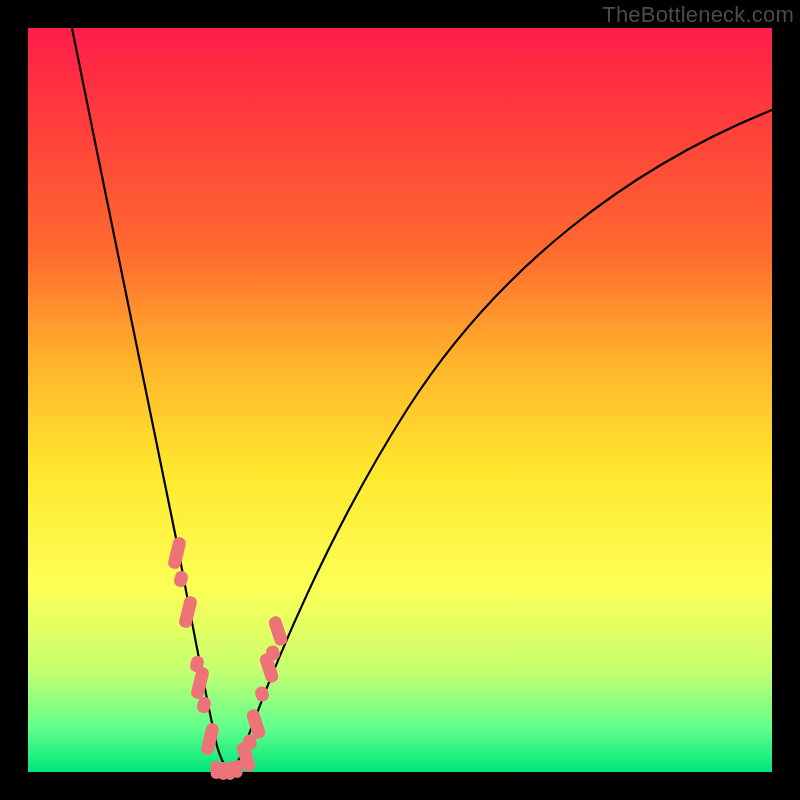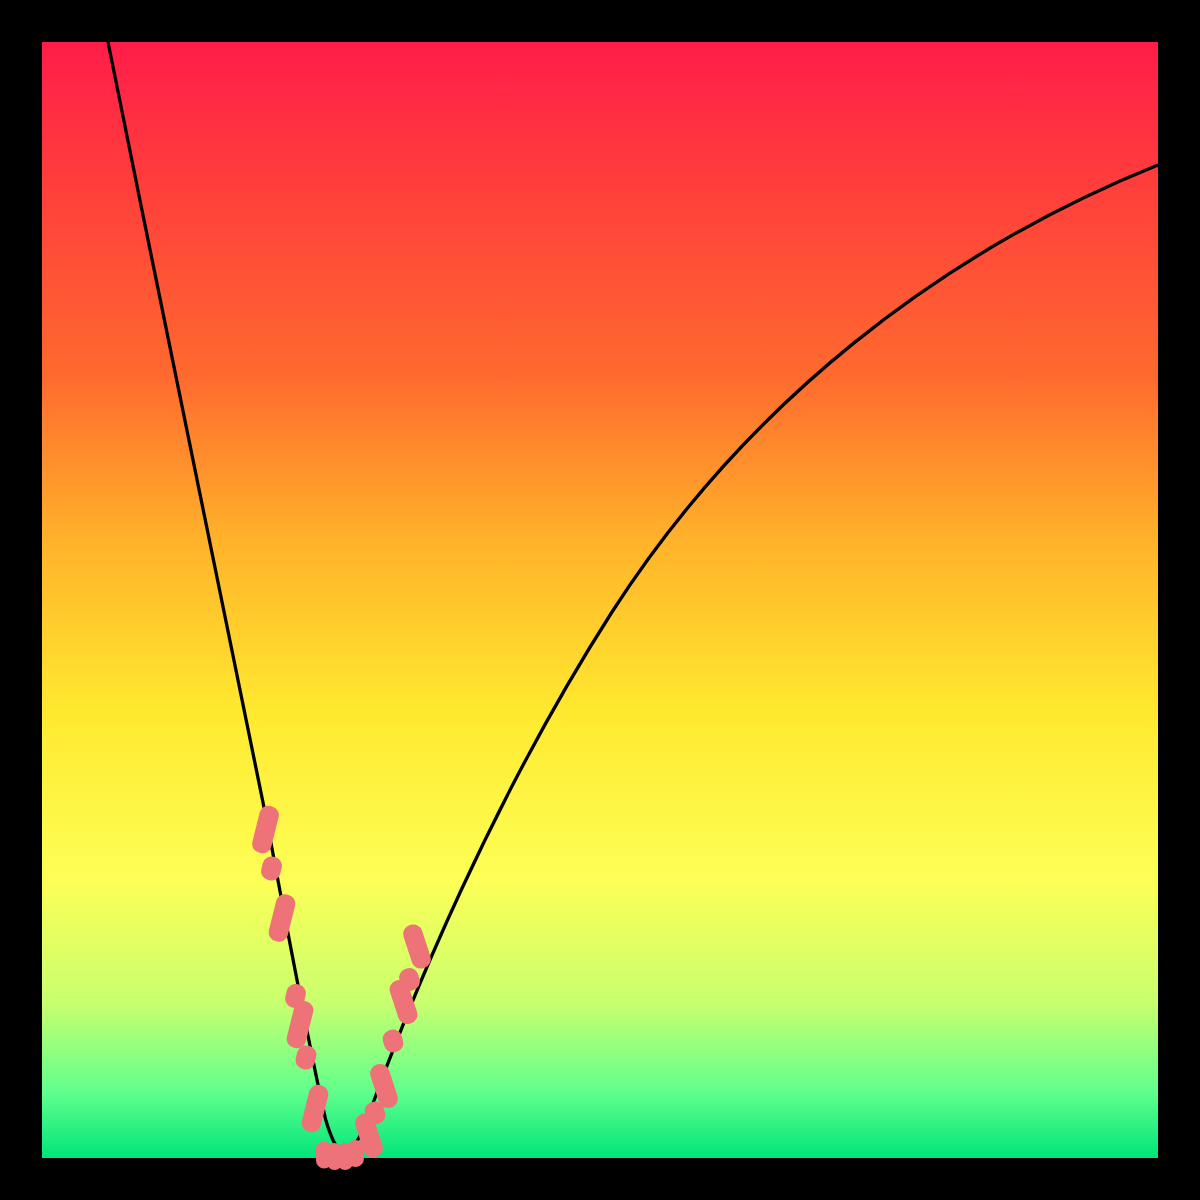--- a/index.html
+++ b/index.html
@@ -62,20 +62,21 @@
     background: #ee7379;
     border-radius: 6px;
     transform: translate(-50%, -50%);
   }
 </style>
 </head>
 <body>
 
 <div class="frame">
 
+  <div class="watermark">TheBottleneck.com</div>
 
   <div class="plot-area">
 
     <svg class="curve" viewBox="0 0 744 744">
       <path class="curve-path" d="M 44 0
            C 80 180, 120 370, 150 520
            C 165 600, 178 670, 189 718
            C 193 732, 197 739, 201 741"></path>
       <path class="curve-path" d="M 201 741
            C 206 740, 212 733, 219 712

